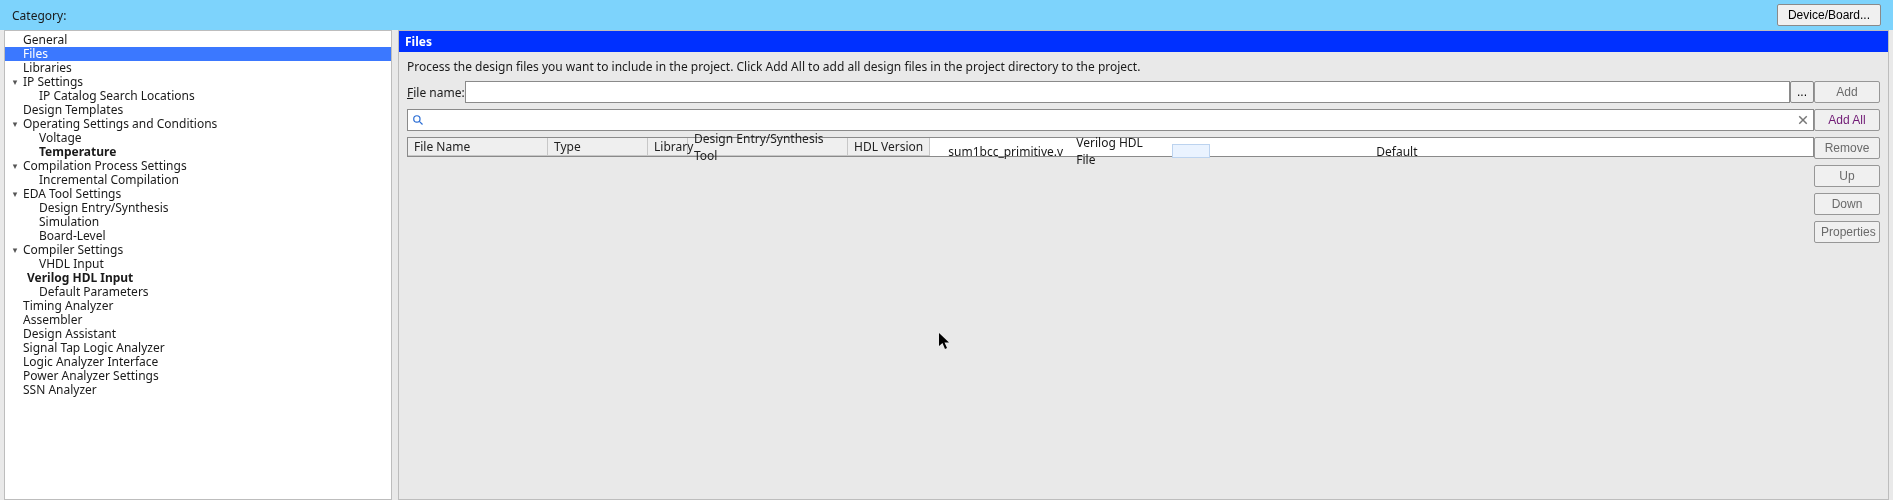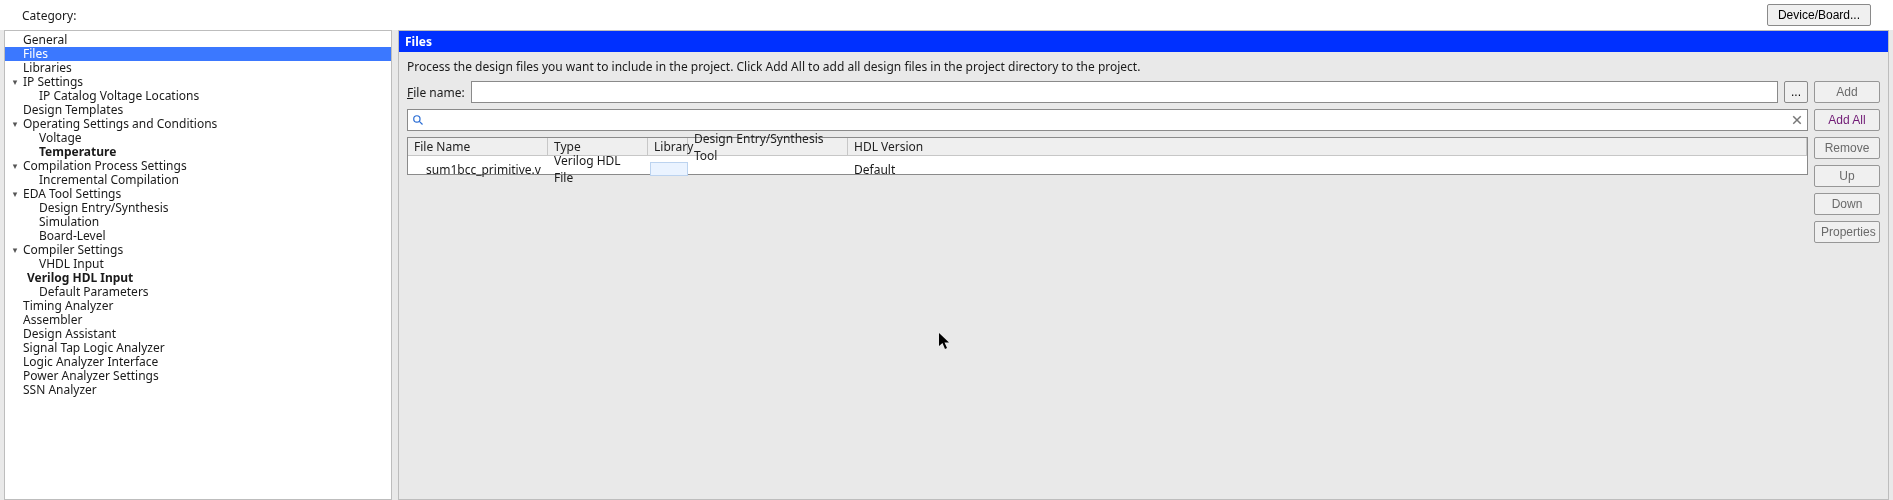--- a/index.html
+++ b/index.html
@@ -9,22 +9,22 @@
     font-size: 12px;
     background: #e9e9e9;
     color: #1a1a1a;
     height: 100%;
     overflow: hidden;
   }
   .topbar {
     height: 30px;
     display: flex;
     align-items: center;
-    padding: 0 22px;
-    background: #ffffff;
+    padding: 0 12px;
+    background: #7dd3fc;
   }
   .topbar .cat-label { font-size: 12px; }
   .topbar .spacer { flex: 1; }
   .btn {
     background: #f0f0f0;
     border: 1px solid #8a8a8a;
     border-radius: 2px;
     padding: 3px 10px;
     font-size: 12px;
     cursor: pointer;
@@ -83,21 +83,21 @@
   }
   .panel-body {
     padding: 6px 8px 0 8px;
     display: flex;
     flex-direction: column;
     gap: 6px;
     flex: 1;
     min-height: 0;
   }
   .desc { font-size: 12px; }
-  .row { display: flex; align-items: center; gap: 6px; }
+  .row { display: flex; align-items: center; }
   .row .u { text-decoration: underline; }
   input.text {
     flex: 1;
     border: 1px solid #8a8a8a;
     height: 22px;
     padding: 0 6px;
     font-size: 12px;
     background: #fff;
   }
   .dotbtn {
@@ -136,21 +136,21 @@
   }
   .searchrow input {
     border: none; outline: none; flex: 1; font-size: 12px;
   }
 
   .tablewrap {
     flex: 1;
     border: 1px solid #8a8a8a;
     background: #fff;
     display: flex;
-    flex-direction: column;
+    flex-direction: row;
     min-height: 0;
   }
   .thead, .trow {
     display: flex;
     align-items: center;
     font-size: 12px;
   }
   .thead {
     background: #efefef;
     border-bottom: 1px solid #c7c7c7;
@@ -208,21 +208,21 @@
       <div class="tree-item" style="padding-left: 4px;">
         <span class="exp"></span>
         <span class="lbl">Libraries</span>
       </div>
       <div class="tree-item" style="padding-left: 4px;">
         <span class="exp">▾</span>
         <span class="lbl">IP Settings</span>
       </div>
       <div class="tree-item" style="padding-left: 20px;">
         <span class="exp"></span>
-        <span class="lbl">IP Catalog Voltage Locations</span>
+        <span class="lbl">IP Catalog Search Locations</span>
       </div>
       <div class="tree-item" style="padding-left: 4px;">
         <span class="exp"></span>
         <span class="lbl">Design Templates</span>
       </div>
       <div class="tree-item" style="padding-left: 4px;">
         <span class="exp">▾</span>
         <span class="lbl">Operating Settings and Conditions</span>
       </div>
       <div class="tree-item" style="padding-left: 20px;">

